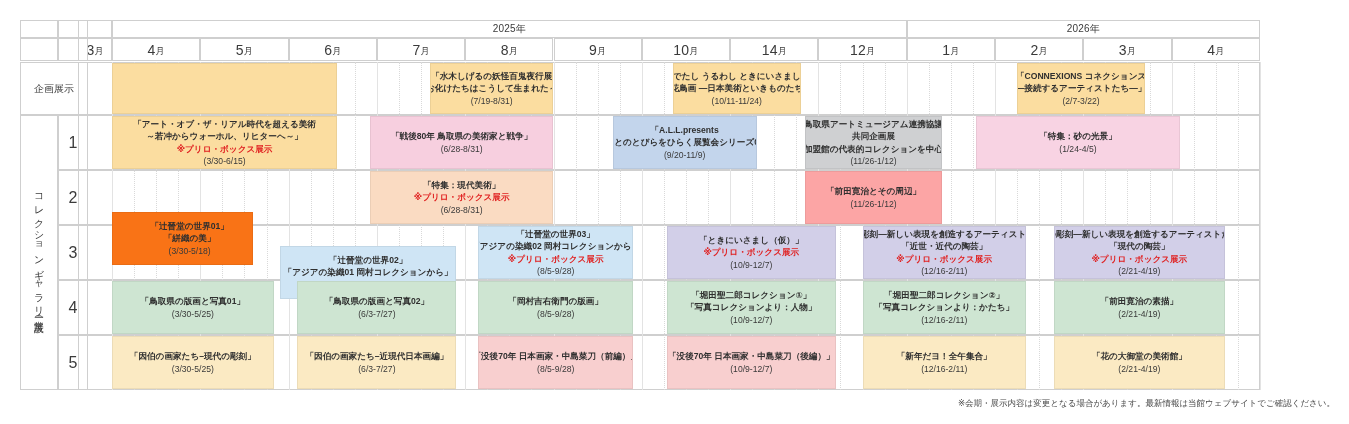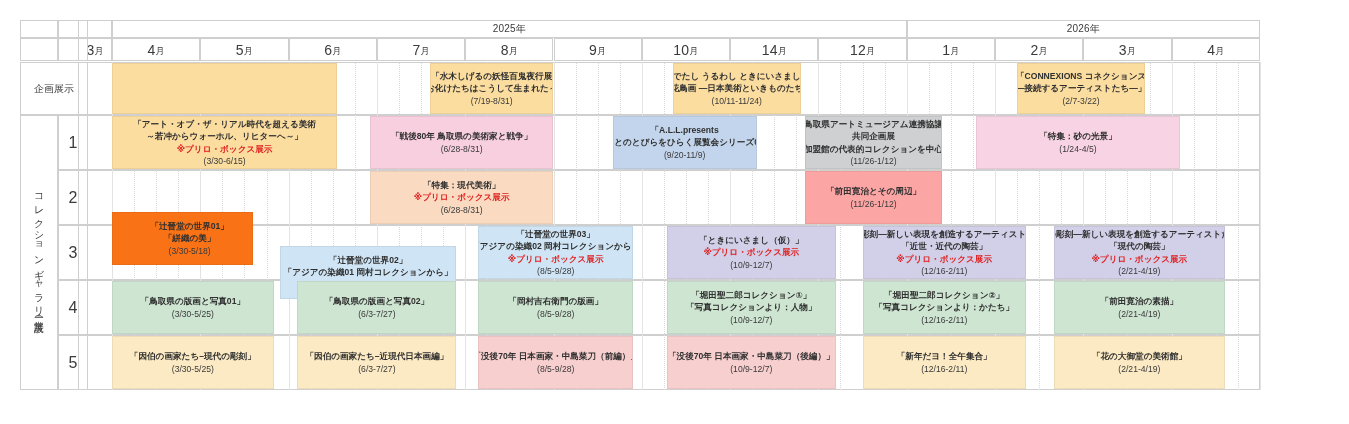--- a/index.html
+++ b/index.html
@@ -341,13 +341,14 @@
       <div class="dt">(10/9-12/7)</div>
     </div>
     <div class="bar" title="「新年だヨ！全午集合」 (12/16-2/11)" style="background: rgb(251, 234, 195); border: 1px solid rgba(0, 0, 0, 0.06); left: 862.55px; top: 336px; width: 163.355px; height: 53px;">
       <div class="ttl">「新年だヨ！全午集合」</div>
       <div class="dt">(12/16-2/11)</div>
     </div>
     <div class="bar" title="「花の大御堂の美術館」 (2/21-4/19)" style="background: rgb(251, 234, 195); border: 1px solid rgba(0, 0, 0, 0.06); left: 1054.16px; top: 336px; width: 170.419px; height: 53px;">
       <div class="ttl">「花の大御堂の美術館」</div>
       <div class="dt">(2/21-4/19)</div>
     </div>
+    <div class="note" style="top: 398px; right: 14px;">※会期・展示内容は変更となる場合があります。最新情報は当館ウェブサイトでご確認ください。</div>
   </div>
 
 </body></html>

